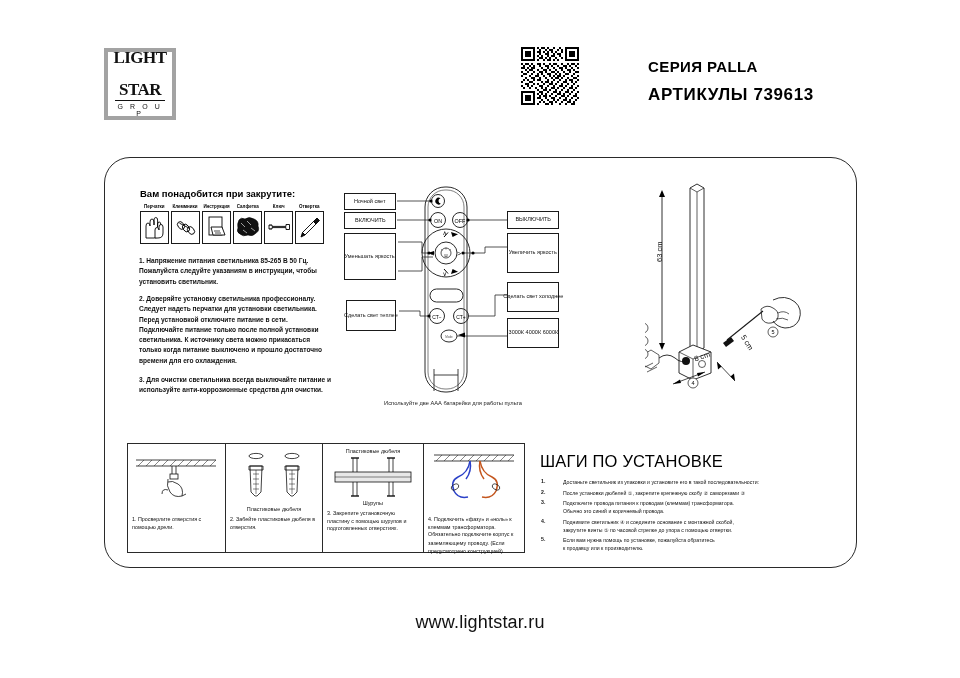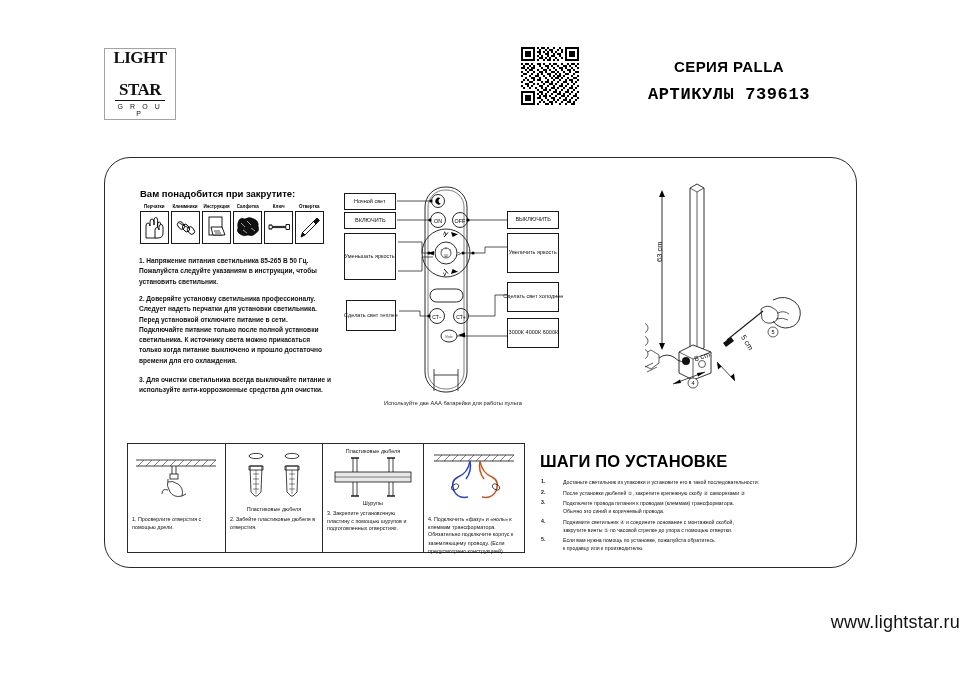--- a/index.html
+++ b/index.html
@@ -23,21 +23,21 @@
   
   #header {
     position: absolute;
     left: 0; top: 0;
     width: 960px; height: 150px;
   }
   #logo-box {
     position: absolute;
     left: 104px; top: 48px;
     width: 72px; height: 72px;
-    border: 1px solid #a3a3a3;
+    border: 4px solid #a3a3a3;
     background: #fff;
     box-sizing: border-box;
     display: flex;
     flex-direction: column;
     align-items: center;
     justify-content: center;
     padding-top: 3px;
   }
   .logo-line1, .logo-line2 {
     font-family: "Liberation Serif", serif;
@@ -80,33 +80,32 @@
     color: #000;
   }
   #qr-code {
     position: absolute;
     left: 521px; top: 47px;
     width: 58px; height: 58px;
   }
   #series-block {
     position: absolute;
     left: 648px; top: 58px;
-    text-align: center;
+    text-align: left;
   }
   #series-name {
     font-size: 15px;
     font-weight: bold;
     letter-spacing: 0.4px;
     margin-bottom: 10px;
   }
   #article-number {
     font-size: 17px;
     font-weight: bold;
     letter-spacing: 0.6px;
-    font-family: Liberation Mono, monospace;
   }
 
   
   #main-panel {
     position: absolute;
     left: 104px; top: 157px;
     width: 753px; height: 411px;
     border: 1px solid #2a2a2a;
     border-radius: 26px;
     box-sizing: border-box;
@@ -271,21 +270,21 @@
     color: #111;
     margin-top: 2px;
   }
   .step-text span { display: block; transform: scale(1.28); transform-origin: left top; width: 78%; }
 
   
   #install-heading {
     position: absolute;
     left: 540px; top: 452px;
     font-size: 16.5px;
-    font-weight: bold;
+    font-weight: normal;
     letter-spacing: 0.2px;
     color: #000;
   }
   #install-list {
     position: absolute;
     left: 541px; top: 478px;
     width: 310px;
   }
   .install-item {
     display: flex;
@@ -304,21 +303,21 @@
     color: #111;
     flex: 1 1 auto;
   }
   .install-body span { display: block; }
 
   
   #footer {
     position: absolute;
     left: 0; top: 612px;
     width: 960px;
-    text-align: right;
+    text-align: center;
     font-size: 18px;
     color: #111;
     letter-spacing: 0.2px;
   }
 </style>
 </head>
 <body>
 
 <div id="page">
 

